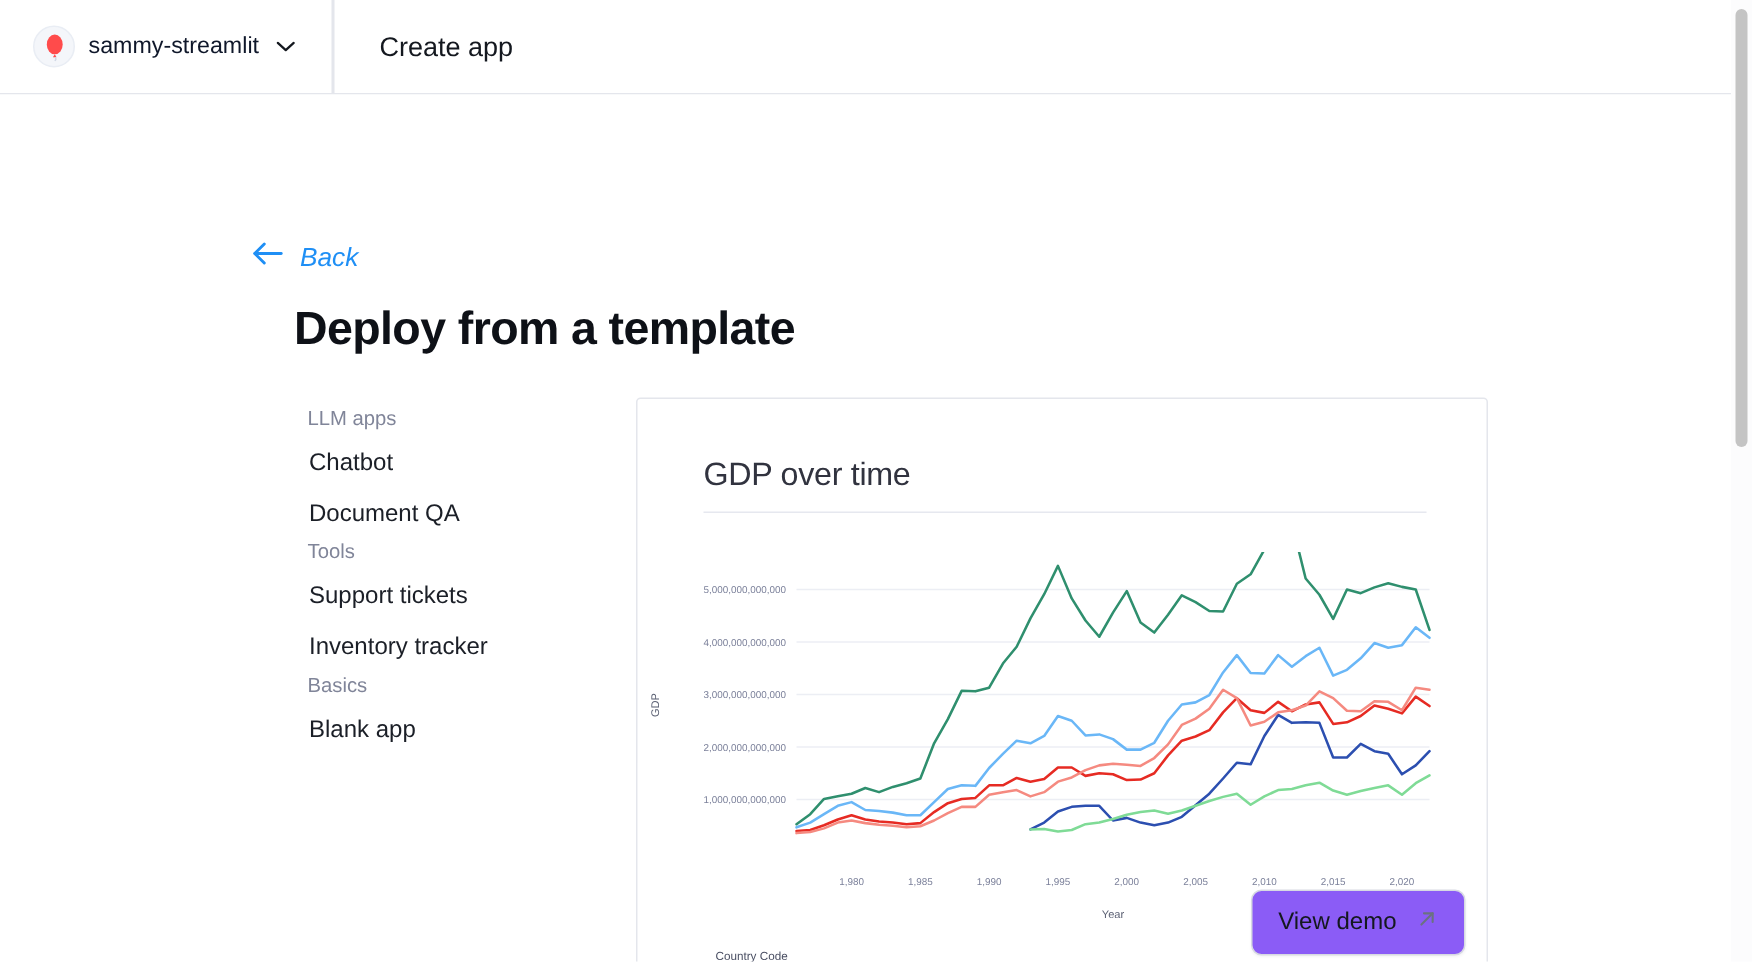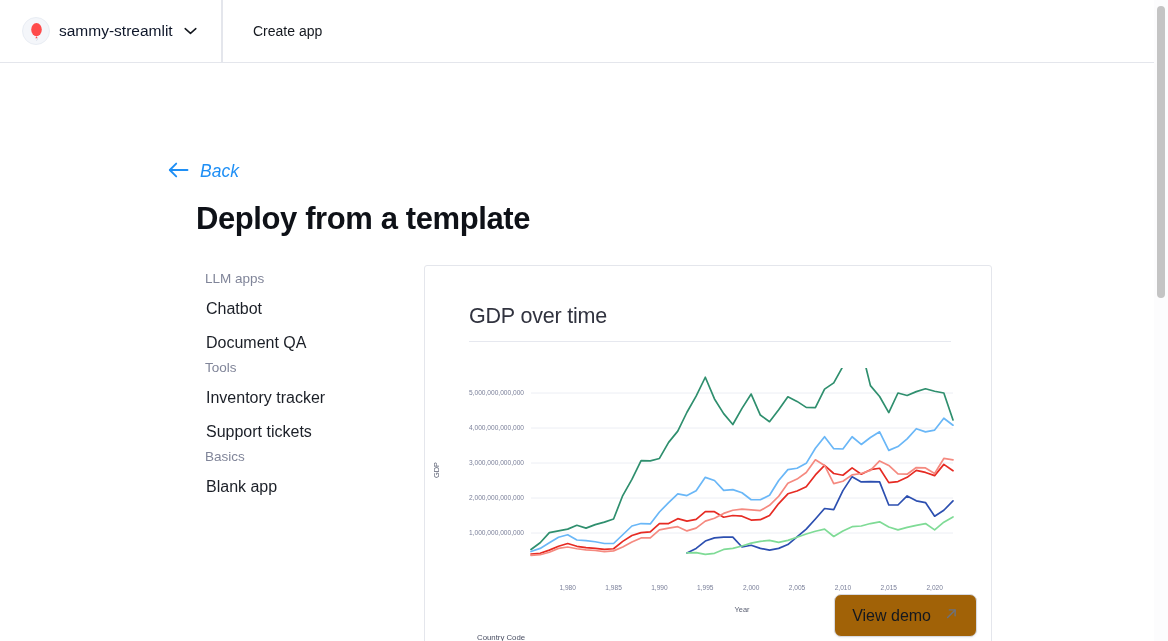--- a/index.html
+++ b/index.html
@@ -69,21 +69,21 @@
   .create-zone {
     display: flex;
     align-items: center;
     justify-content: center;
     border-left: 1px solid #e4e6ec;
     padding: 0 30px;
     cursor: pointer;
     margin-right: 12px;
   }
   .create-zone span {
-    font-size: 14px;
+    font-size: 18px;
     color: #14181f;
     white-space: nowrap;
   }
 
   
   .page {
     position: relative;
     height: 578px;
     background: #fff;
     padding-left: 168px;
@@ -163,21 +163,21 @@
   .chart-divider {
     height: 1px;
     background: #e6e8ef;
     margin: 12px 40px 0 44px;
   }
   .chart-holder { margin-top: 4px; }
   .view-demo {
     position: absolute;
     right: 14px;
     bottom: 10px;
-    background: #a16207;
+    background: #8b5cf6;
     border: 1px solid #d7dae2;
     border-radius: 7px;
     padding: 11px 17px;
     display: flex;
     align-items: center;
     gap: 13px;
     cursor: pointer;
     box-shadow: 0 1px 2px rgba(16,24,40,.05);
   }
   .view-demo span {
@@ -251,22 +251,22 @@
   <div class="content">
 
     <div class="sidebar">
         <div class="group">
           <div class="group-label">LLM apps</div>
           <div class="side-item">Chatbot</div>
           <div class="side-item">Document QA</div>
         </div>
         <div class="group">
           <div class="group-label">Tools</div>
+          <div class="side-item">Support tickets</div>
           <div class="side-item">Inventory tracker</div>
-          <div class="side-item">Support tickets</div>
         </div>
         <div class="group">
           <div class="group-label">Basics</div>
           <div class="side-item">Blank app</div>
         </div>
       </div>
 
     <div class="preview-card">
       <div class="chart-title">GDP over time</div>
       <div class="chart-divider"></div>

